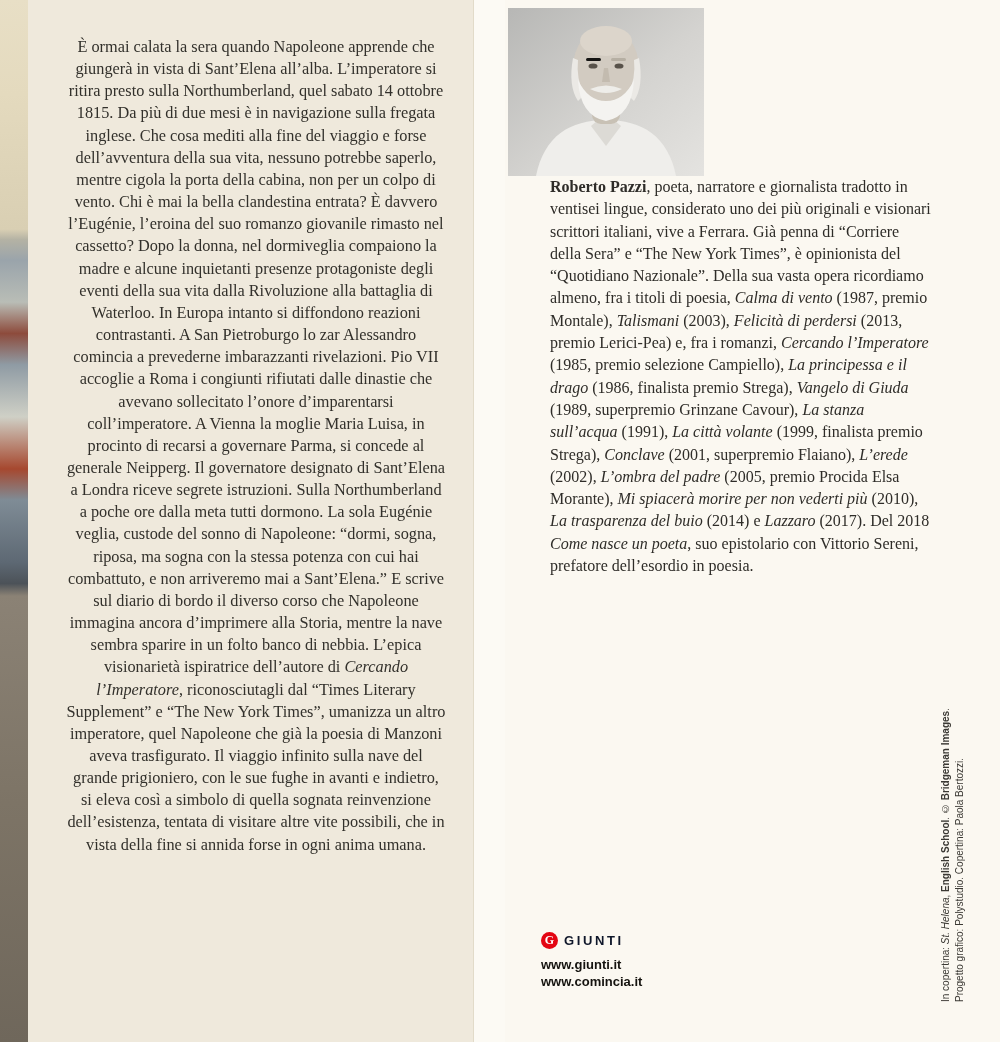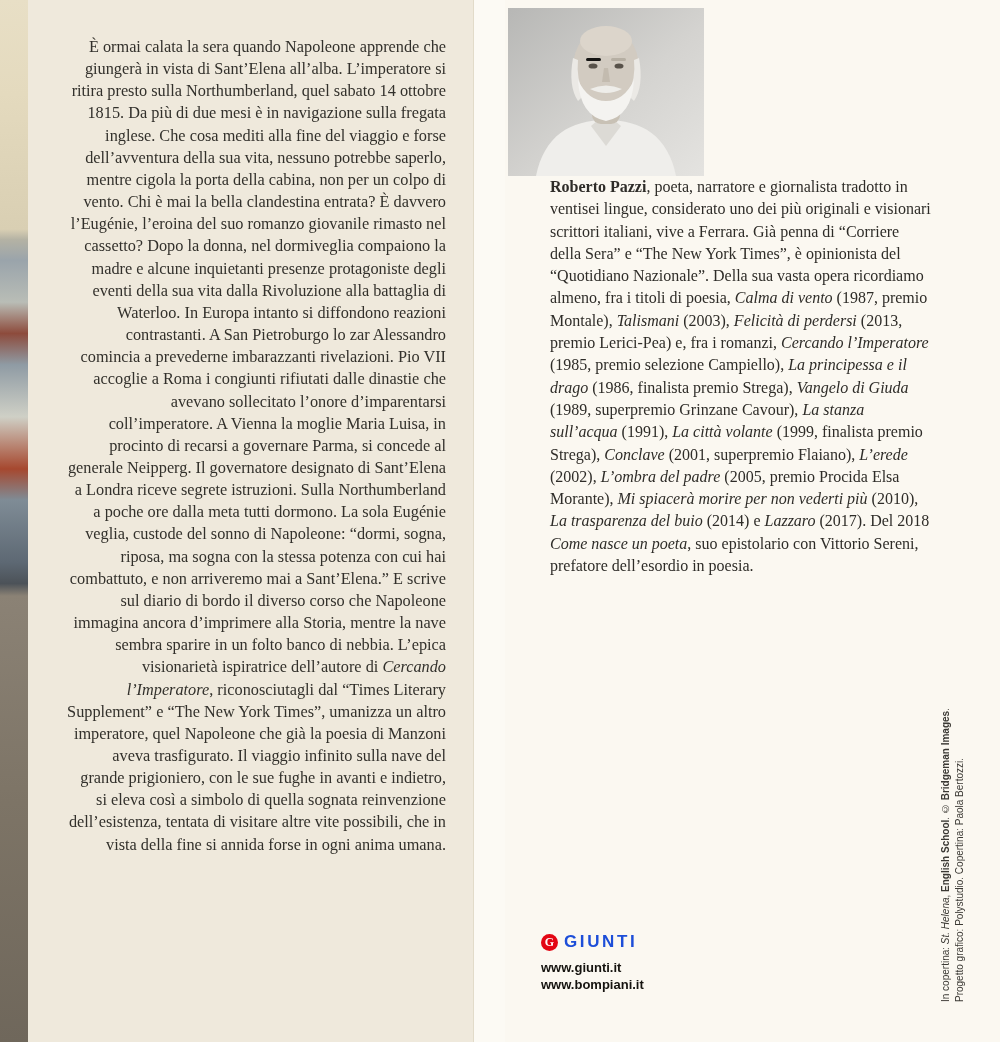--- a/index.html
+++ b/index.html
@@ -19,21 +19,21 @@
       #4c5258 56%, #8b8275 57.2%, #7d7466 77%, #6f675b 100%);
   }
 
   .left-flap {
     position:absolute; left:28px; top:0; width:445px; height:100%;
     background:#efe9dc; border-right:1px solid #e2dbc9;
   }
   .flap-text {
     margin:0; padding:36px 27px 0 38px;
     font-size:16.3px; line-height:22.15px; color:#32302b;
-    text-align:right;
+    text-align:center;
   }
 
   .right-flap {
     position:absolute; left:505px; top:0; width:495px; height:100%;
     background:#fbf8f1;
   }
 
   .photo { position:absolute; left:3px; top:8px; width:196px; height:168px; margin:0; }
   .photo svg { display:block; width:100%; height:100%; }
 
@@ -46,21 +46,21 @@
     position:absolute; left:36px; top:932px;
     font-family:"Liberation Sans", sans-serif;
   }
   .logo-row { display:flex; align-items:center; gap:6px; margin-bottom:7px; }
   .logo-mark {
     width:17px; height:17px; border-radius:50%;
     background:#e30613; color:#ffffff;
     font-family:"Liberation Serif", serif; font-weight:bold; font-size:12px;
     display:flex; align-items:center; justify-content:center;
   }
-  .logo-word { font-size:17px; letter-spacing:2.6px; font-weight:bold; color:#1d4ed8; }
+  .logo-word { font-size:13px; letter-spacing:2.6px; font-weight:bold; color:#0f172a; }
   .url { font-size:13px; font-weight:bold; color:#15130f; line-height:17px; }
 
   .credits {
     position:absolute; right:34px; bottom:40px; height:302px;
     writing-mode:vertical-rl; transform:rotate(180deg);
     font-family:"Liberation Sans", sans-serif;
     font-size:10px; line-height:13.5px; color:#3b3934;
     white-space:nowrap;
   }
   .credits-line { display:block; }
@@ -106,21 +106,21 @@
     </figure>
 
     <p class="bio"><span style="font-weight: bold;">Roberto Pazzi</span><span>, poeta, narratore e giornalista tradotto in ventisei lingue, considerato uno dei più originali e visionari scrittori italiani, vive a Ferrara. Già penna di “Corriere della Sera” e “The New York Times”, è opinionista del “Quotidiano Nazionale”. Della sua vasta opera ricordiamo almeno, fra i titoli di poesia, </span><span style="font-style: italic;">Calma di vento</span><span> (1987, premio Montale), </span><span style="font-style: italic;">Talismani</span><span> (2003), </span><span style="font-style: italic;">Felicità di perdersi</span><span> (2013, premio Lerici-Pea) e, fra i romanzi, </span><span style="font-style: italic;">Cercando l’Imperatore</span><span> (1985, premio selezione Campiello), </span><span style="font-style: italic;">La principessa e il drago</span><span> (1986, finalista premio Strega), </span><span style="font-style: italic;">Vangelo di Giuda</span><span> (1989, superpremio Grinzane Cavour), </span><span style="font-style: italic;">La stanza sull’acqua</span><span> (1991), </span><span style="font-style: italic;">La città volante</span><span> (1999, finalista premio Strega), </span><span style="font-style: italic;">Conclave</span><span> (2001, superpremio Flaiano), </span><span style="font-style: italic;">L’erede</span><span> (2002), </span><span style="font-style: italic;">L’ombra del padre</span><span> (2005, premio Procida Elsa Morante), </span><span style="font-style: italic;">Mi spiacerà morire per non vederti più</span><span> (2010), </span><span style="font-style: italic;">La trasparenza del buio</span><span> (2014) e </span><span style="font-style: italic;">Lazzaro</span><span> (2017). Del 2018 </span><span style="font-style: italic;">Come nasce un poeta</span><span>, suo epistolario con Vittorio Sereni, prefatore dell’esordio in poesia.</span></p>
 
     <div class="publisher">
       <div class="logo-row">
         <span class="logo-mark">G</span>
         <span class="logo-word">GIUNTI</span>
       </div>
       <div class="url">www.giunti.it</div>
-      <div class="url">www.bompiani.it</div>
+      <div class="url">www.comincia.it</div>
     </div>
 
     <div class="credits">
       <span class="credits-line"><span>In copertina: </span><span style="font-style: italic;">St. Helena</span><span>, </span><span style="font-weight: bold;">English School</span><span>. © </span><span style="font-weight: bold;">Bridgeman Images</span><span>.</span></span>
       <span class="credits-line"><span>Progetto grafico: Polystudio. Copertina: Paola Bertozzi.</span></span>
     </div>
 
   </section>
 </div>
 

